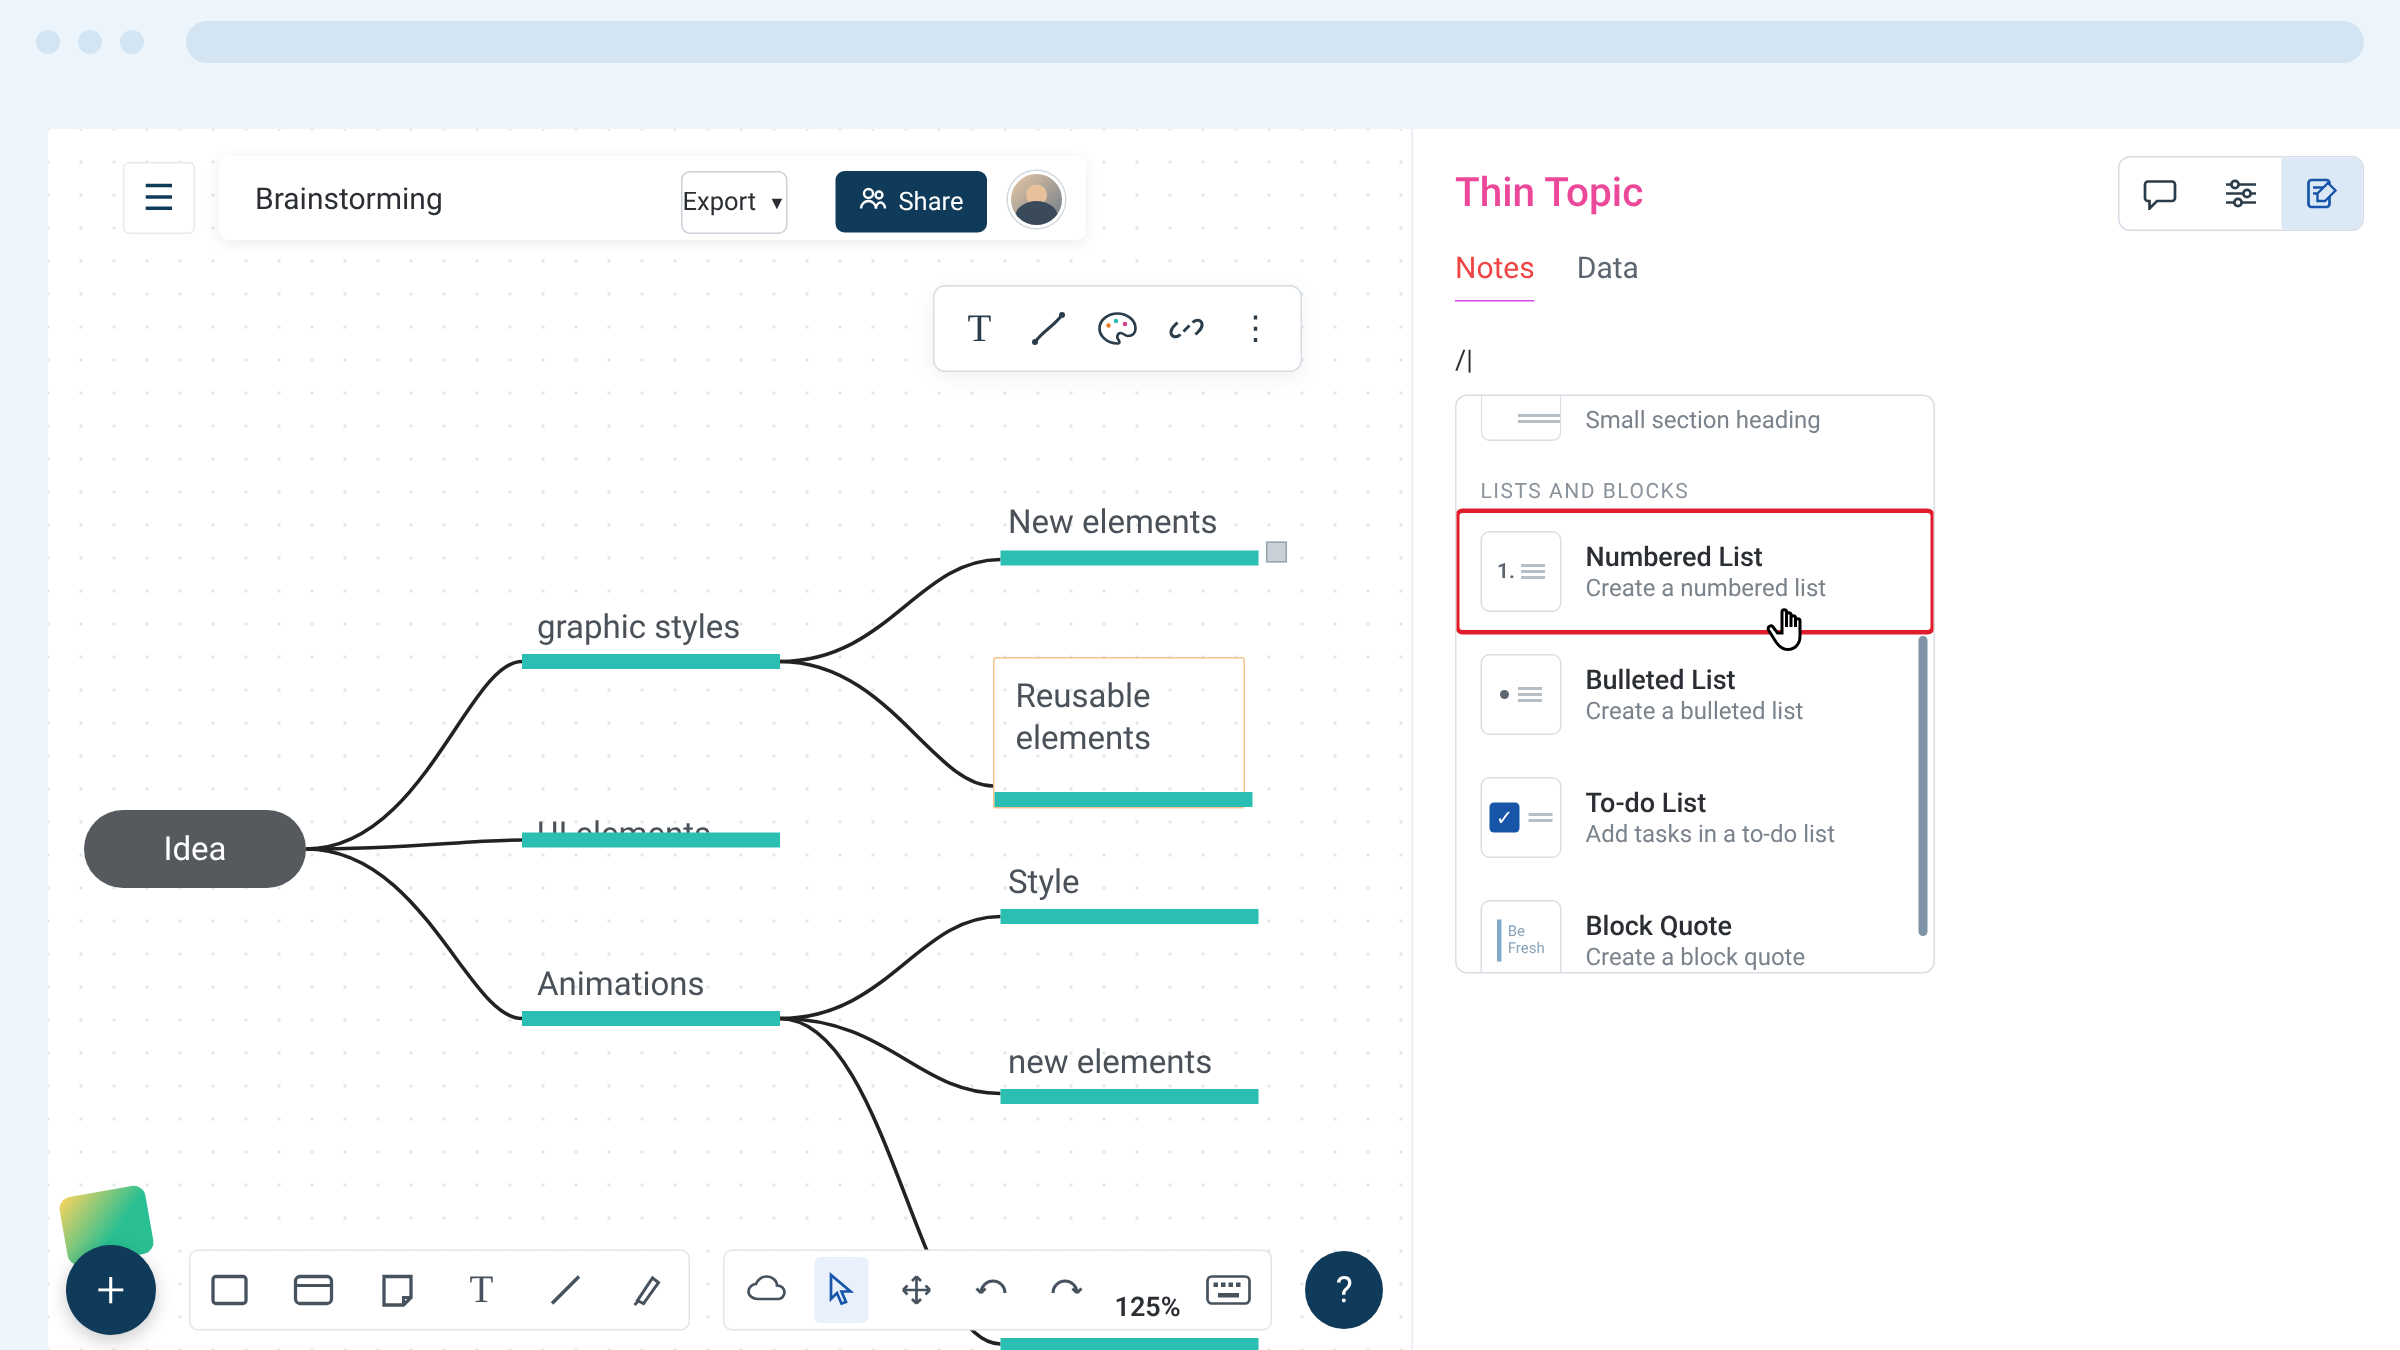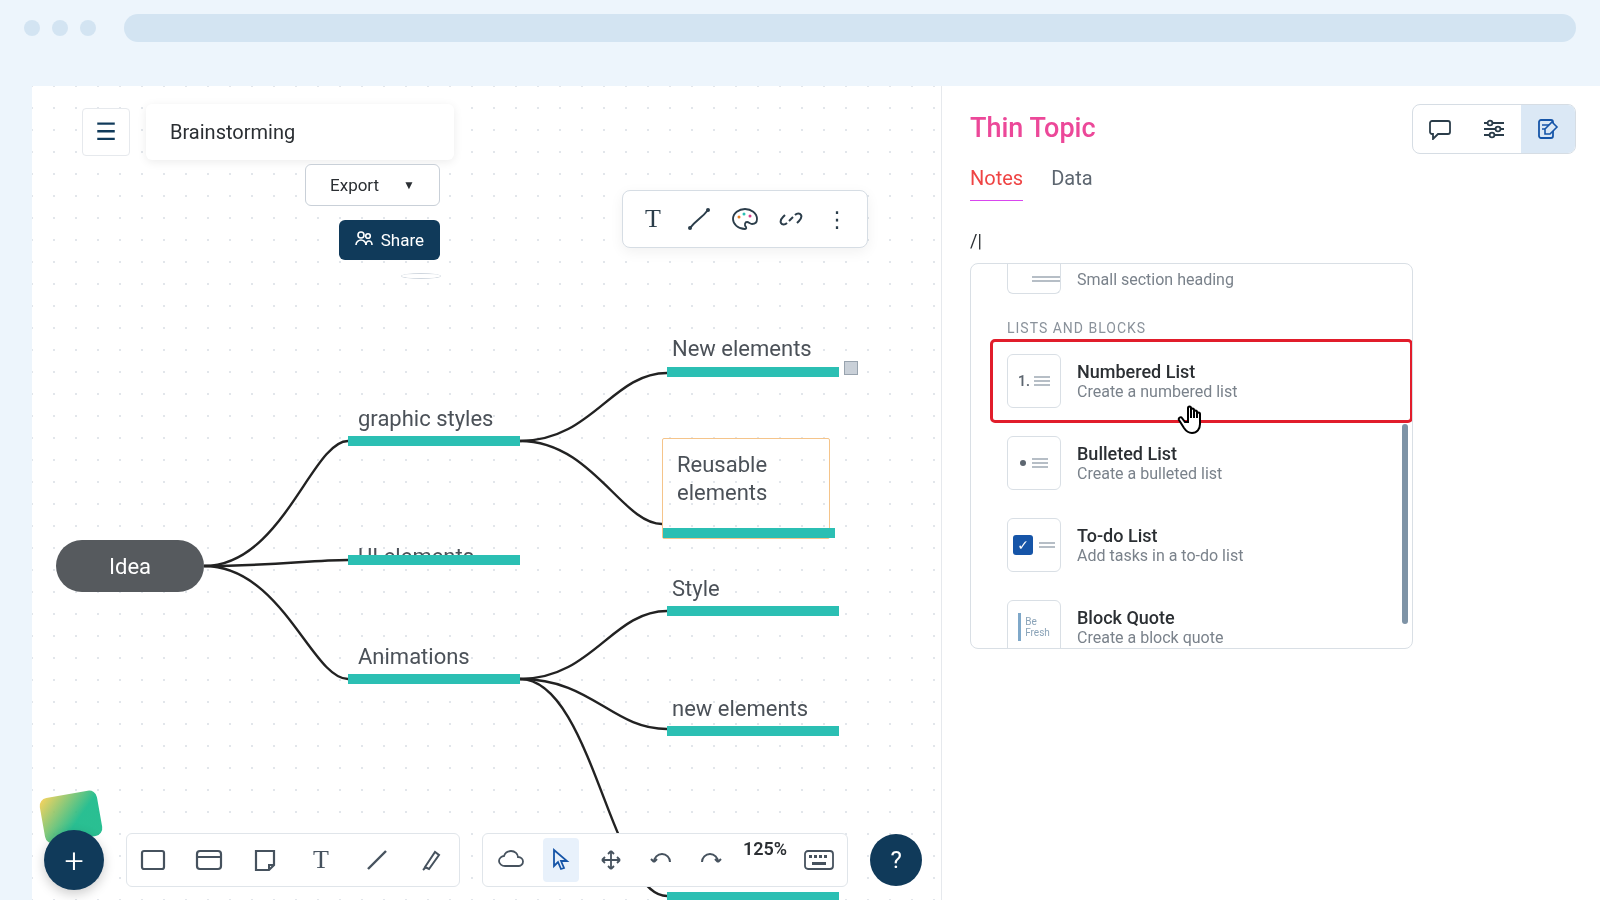--- a/index.html
+++ b/index.html
@@ -68,44 +68,43 @@
     width: 48px; height: 48px;
     background: #fff;
     border: 1px solid #e6e9ed;
     display: flex; align-items: center; justify-content: center;
     border-radius: 4px;
     font-size: 24px;
     color: #103a5a;
   }
   .title-card {
     display: flex;
-    align-items: flex-end;
+    align-items: flex-start;
     background: #fff;
     border-radius: 6px;
     box-shadow: 0 2px 10px rgba(0,0,0,.08);
     padding: 10px 14px;
     gap: 14px;
     height: 56px;
-    flex-direction: column;
   }
   .doc-title {
     font-size: 20px;
     color: #2b2f33;
     padding: 6px 10px;
     min-width: 280px;
   }
   .export-btn {
     display: flex; align-items: center;
     border: 1px solid #c9d0d8;
     background: #fff;
     border-radius: 6px;
-    padding: 10px 24px;
+    padding: 10px 0;
     font-size: 17px;
     color: #2b2f33;
-    gap: 24px;
+    gap: 8px;
     cursor: pointer;
   }
   .share-btn {
     display: flex; align-items: center;
     background: #103a5a;
     color: #fff;
     border-radius: 6px;
     padding: 10px 16px;
     font-size: 17px;
     gap: 8px;
@@ -222,21 +221,21 @@
   }
   .tool {
     width: 36px; height: 44px;
     display: flex; align-items: center; justify-content: center;
     color: #46525e;
     font-size: 24px;
     cursor: pointer;
   }
   .tool-strip2 {
     display: flex;
-    align-items: flex-start;
+    align-items: flex-end;
     background: #fff;
     border: 1px solid #e0e5ea;
     border-radius: 6px;
     padding: 4px 10px;
     gap: 14px;
   }
   .zoom-label { font-size: 18px; font-weight: 600; color: #2b2f33; }
   .help-fab {
     width: 52px; height: 52px; border-radius: 50%;
     background: #103a5a; color: #fff;
@@ -274,25 +273,24 @@
   }
   .note-input {
     font-size: 18px;
     color: #2b2f33;
     margin-bottom: 12px;
   }
   .block-menu {
     border: 1px solid #d9dfe5;
     border-radius: 8px;
     background: #fff;
-    width: 443px;
+    width: 320px;
     max-height: 386px;
     overflow: hidden;
     position: relative;
-    padding-left: 20px;
   }
   .block-item {
     display: flex;
     align-items: center;
     gap: 16px;
     padding: 14px 16px;
     cursor: pointer;
   }
   .block-item.highlight {
     outline: 3px solid #e11d2b;

